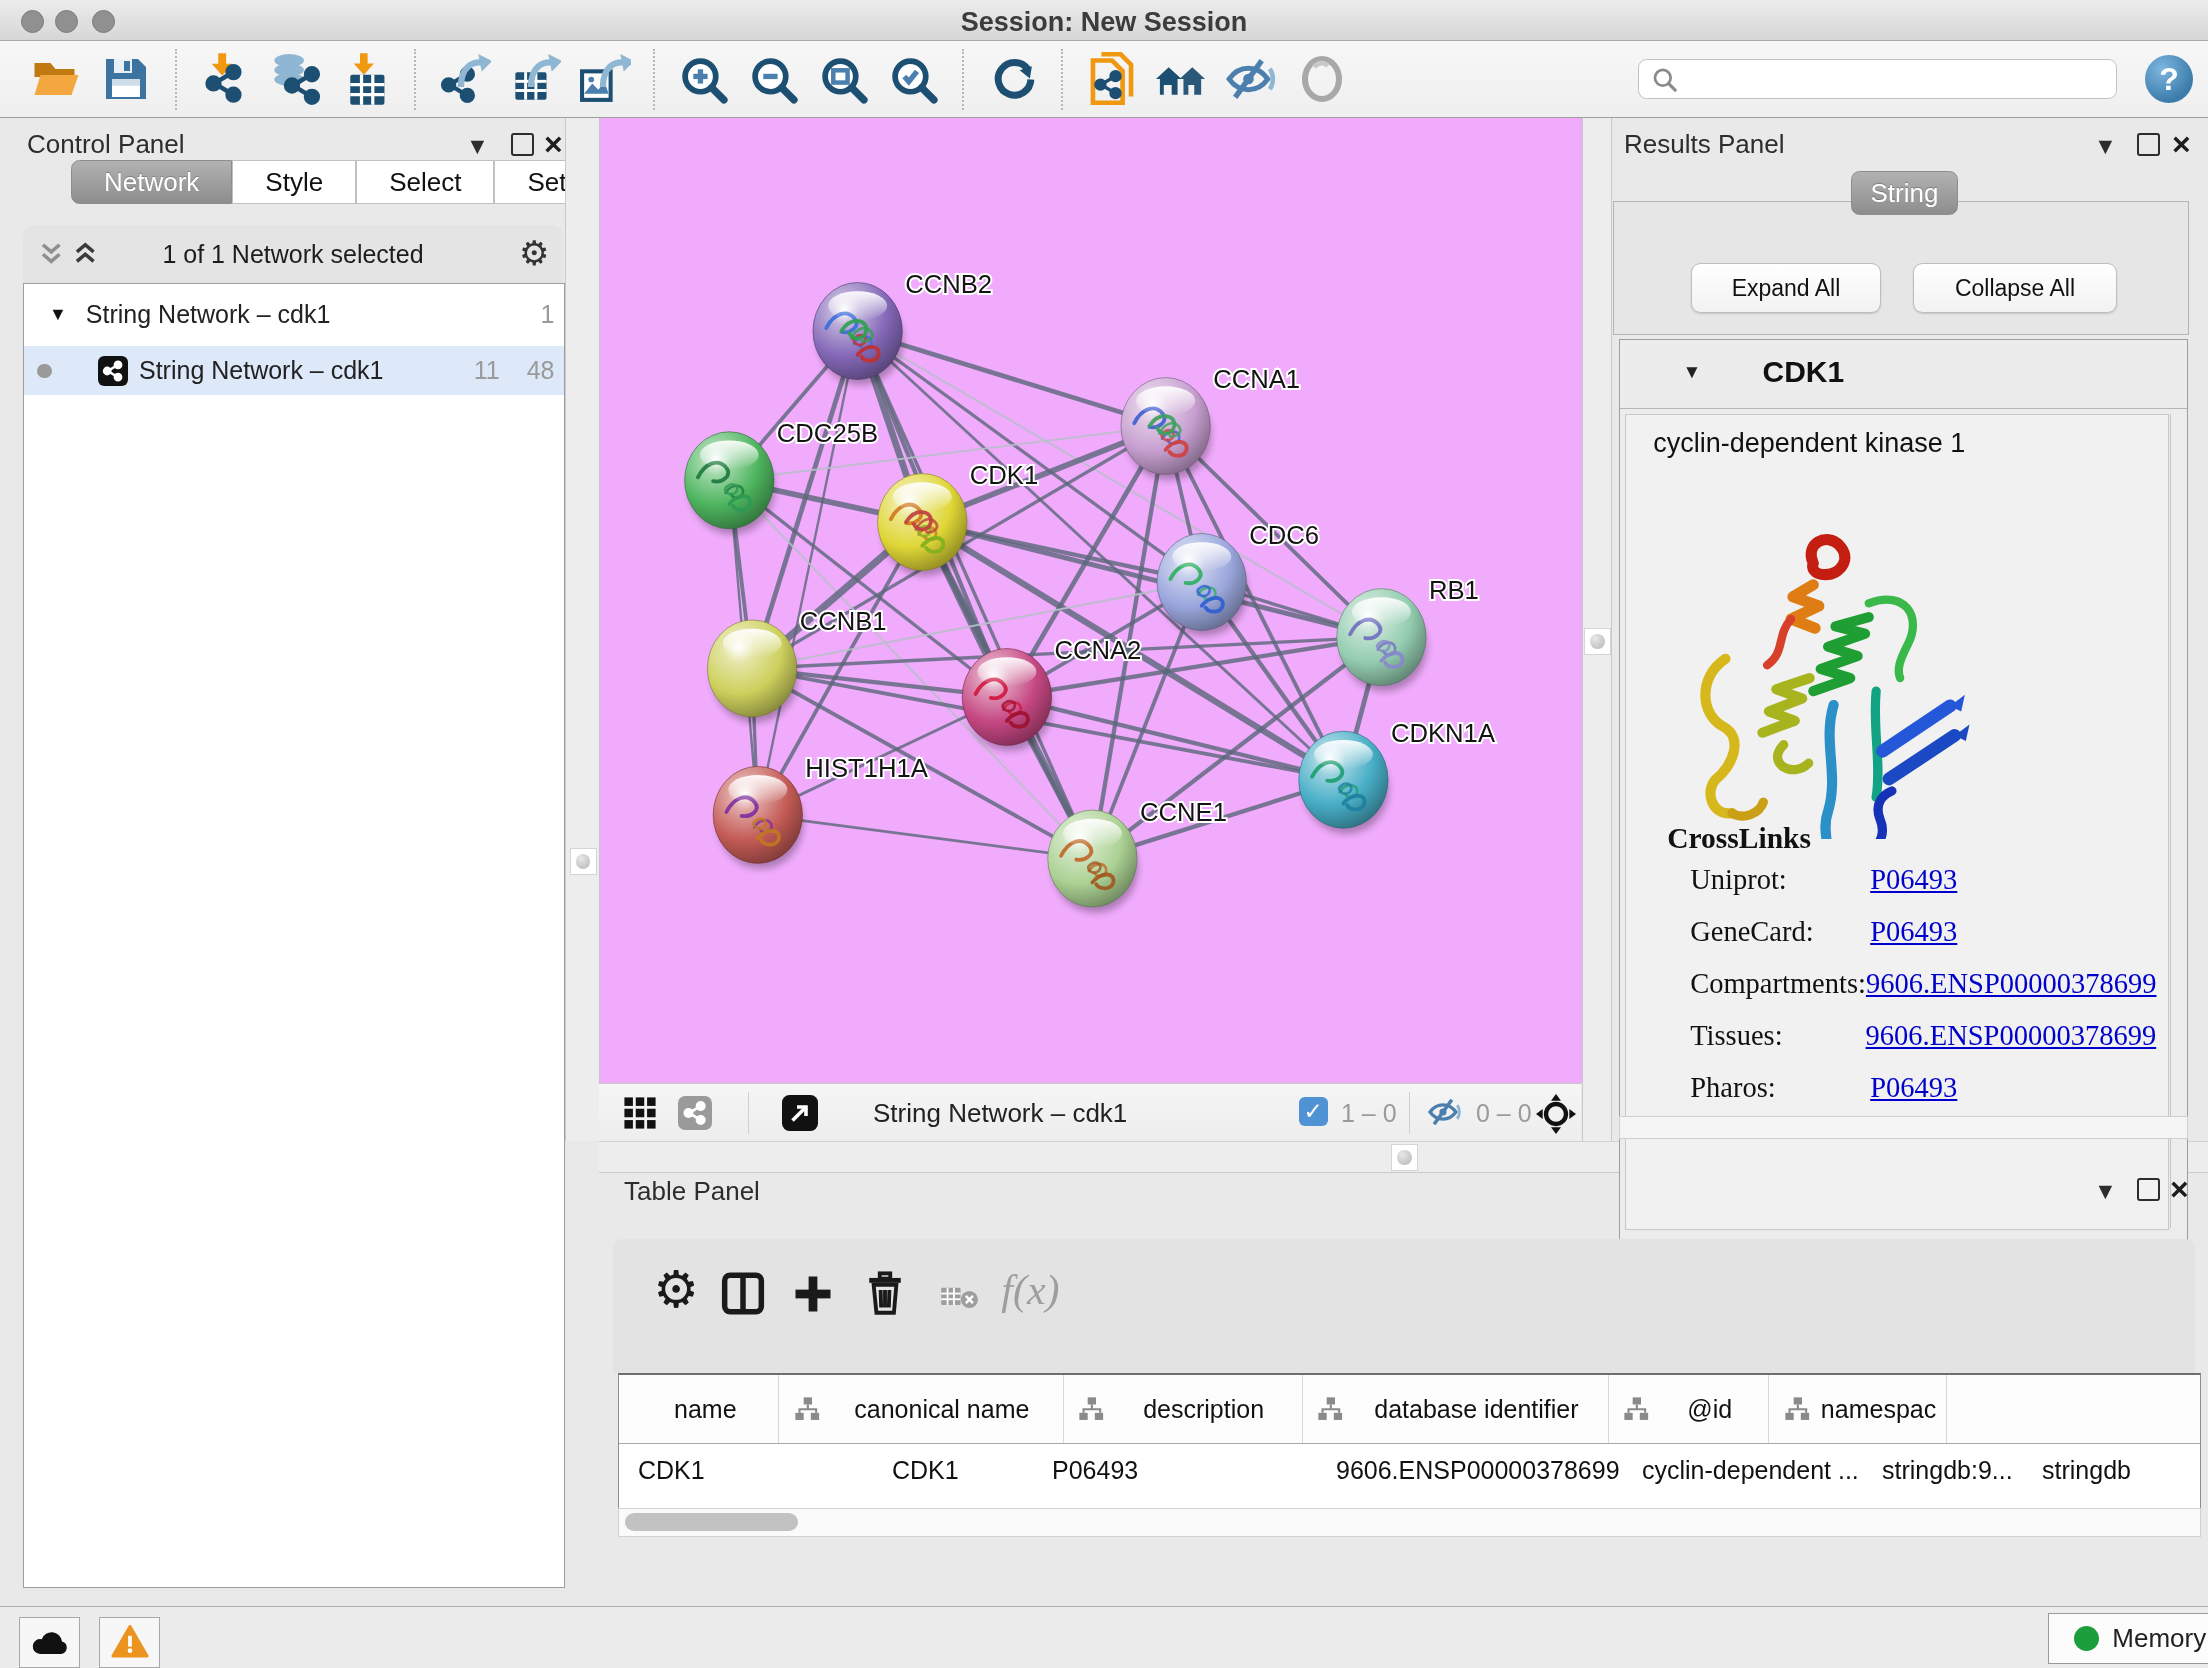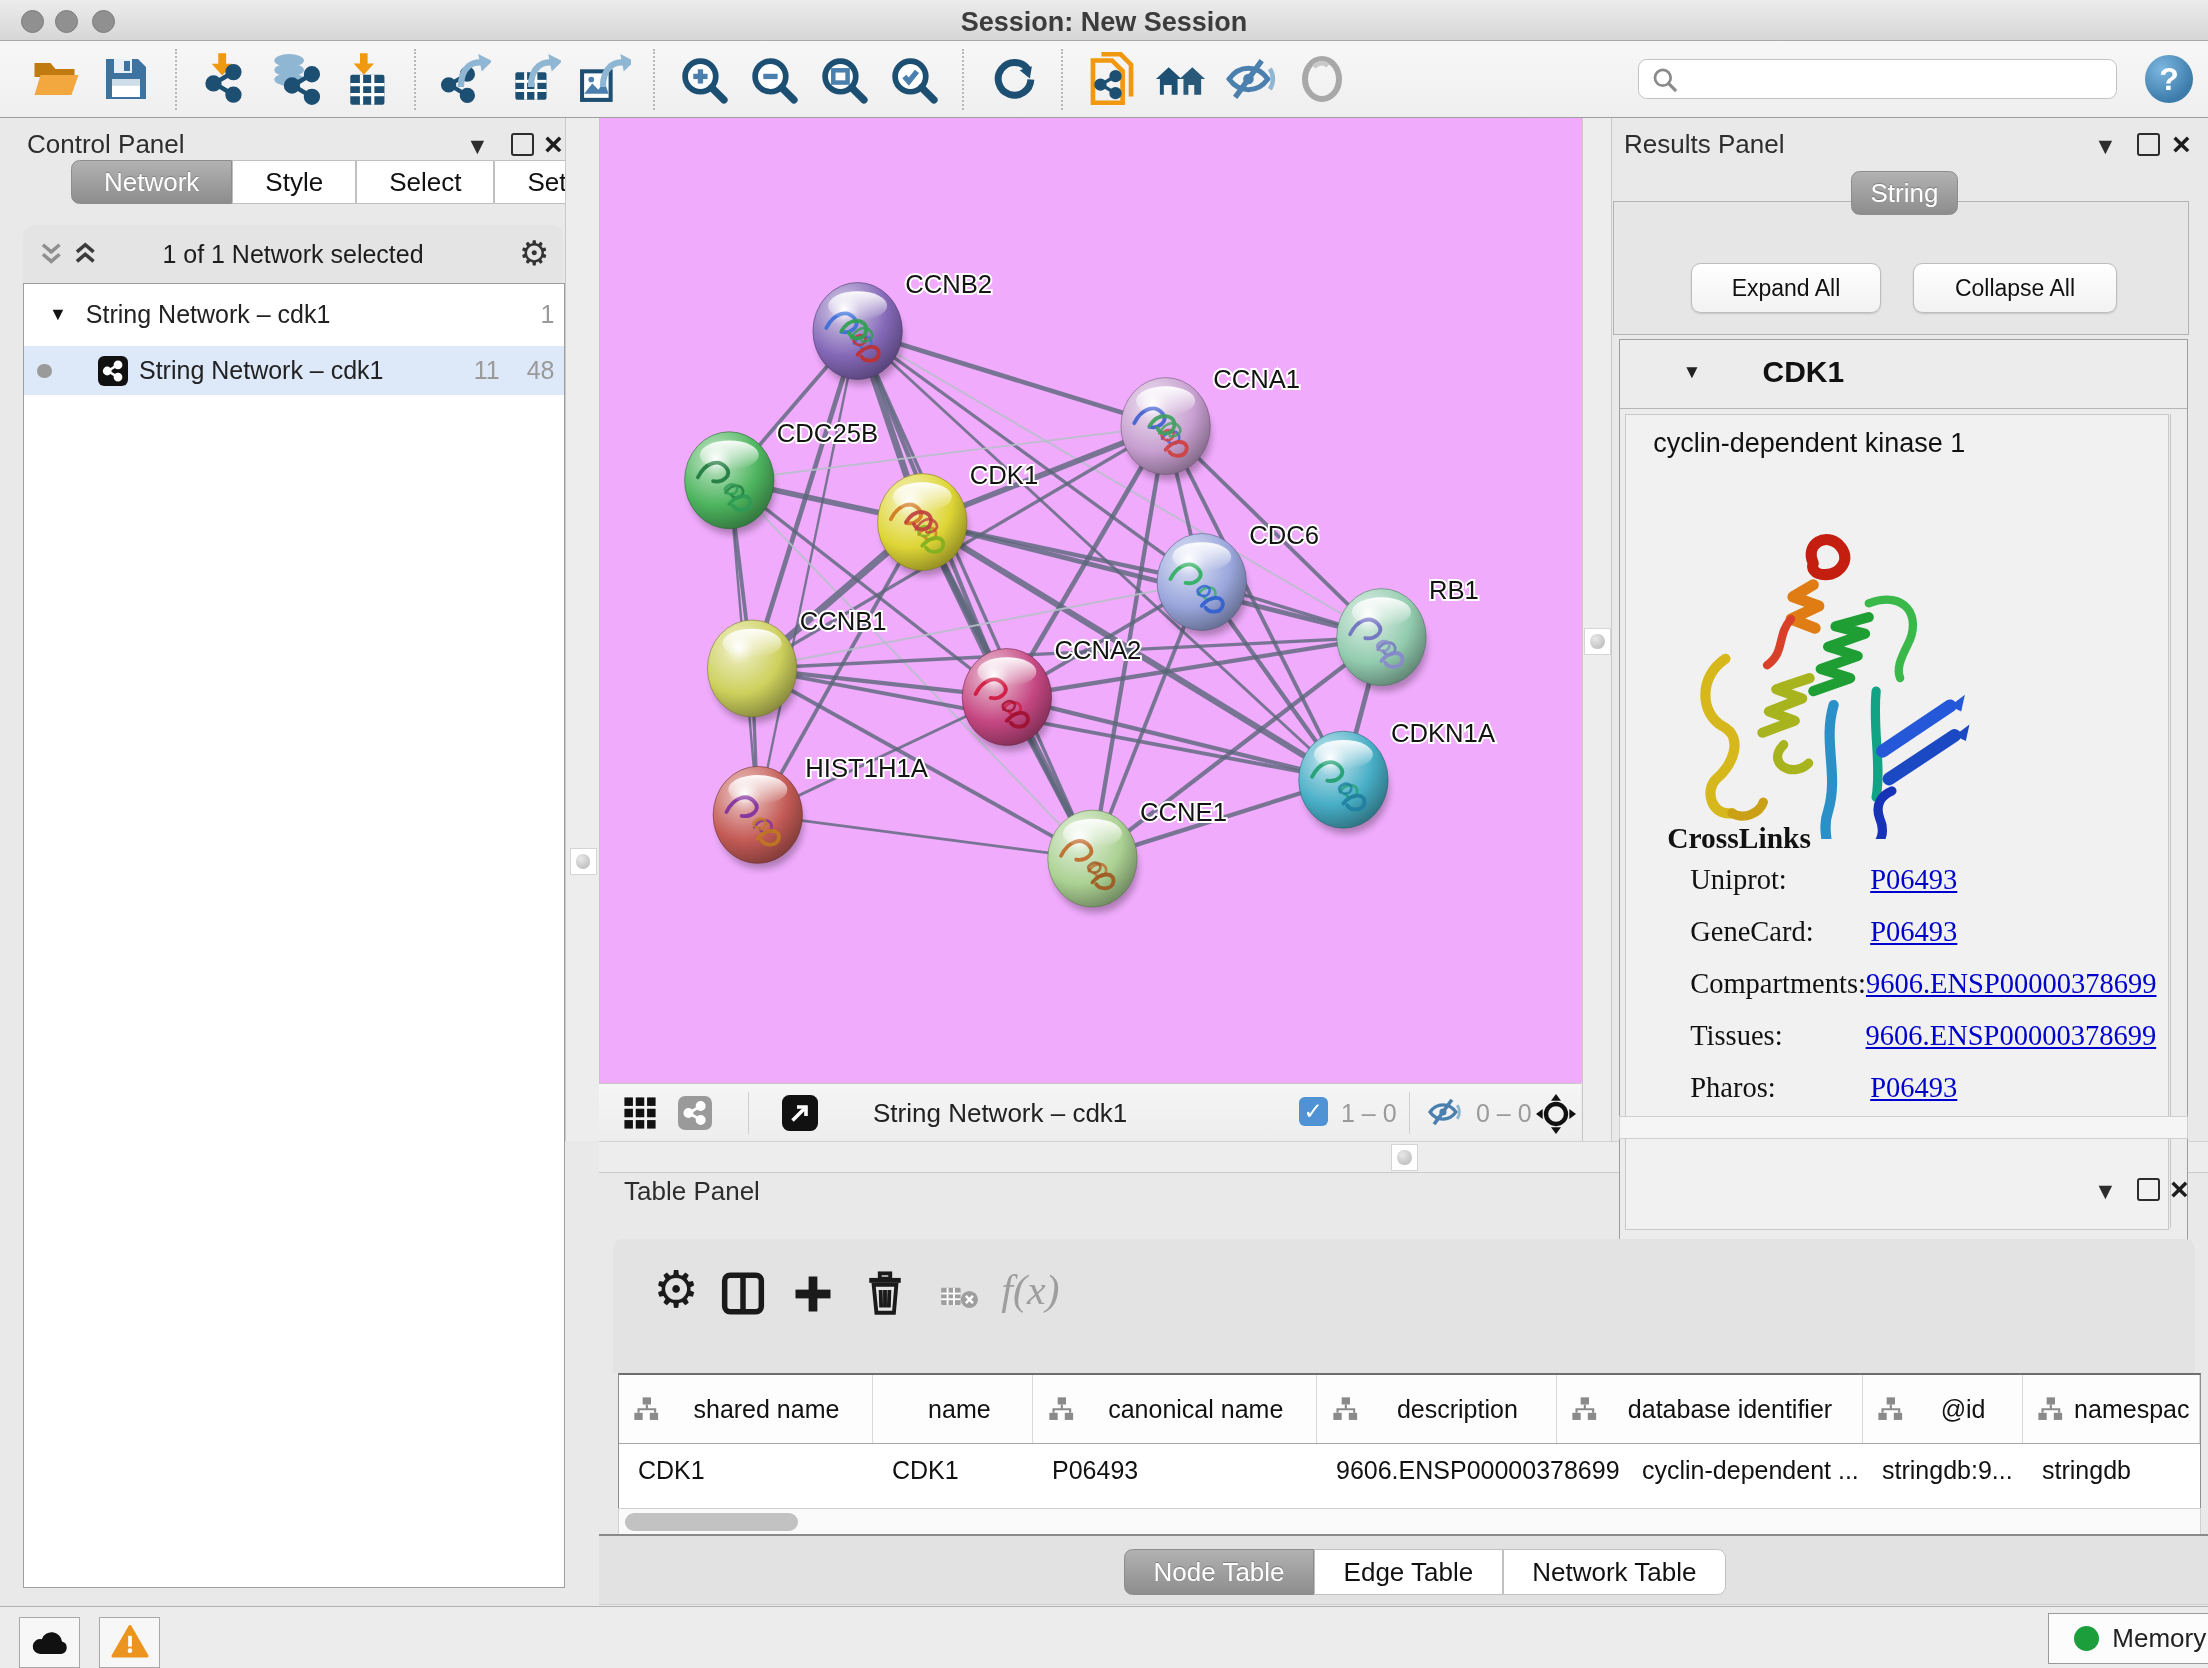--- a/index.html
+++ b/index.html
@@ -892,33 +892,20 @@
             <line x1="20.5" y1="10.5" x2="25.5" y2="15.5"></line>
             <line x1="25.5" y1="10.5" x2="20.5" y2="15.5"></line>
           </g>
         </svg>
       </span>
     <span class="abs serif" style="left:388px;top:27px;font-size:42px;font-style:italic;color:#9e9e9e;">f(x)</span>
   </div>
 
   <div class="abs tbl" style="left:19px;top:201px;width:1581px;height:133px;">
     <div class="thead" id="tbl-head">
-        <div class="th" style="width: 240px; padding-left: 13.3px;">
-          <span class="ic" style="width: 28.5px; height: 28.5px; color: rgb(138, 138, 138); flex: 0 0 auto;">
-            <svg viewBox="0 0 24 24" fill="currentColor">
-              <rect x="9" y="2" width="7" height="6"></rect>
-              <rect x="2" y="15" width="7" height="6"></rect>
-              <rect x="15" y="15" width="7" height="6"></rect>
-              <g stroke="currentColor" stroke-width="1.8" fill="none">
-                <path d="M12.5 8v4M5.5 15v-3h14v3"></path>
-              </g>
-            </svg>
-          </span>
-          <span style="margin: 0px auto;">shared name</span>
-        </div>
         <div class="th" style="width: 146px; padding-left: 13.3px;">
           <span style="margin: 0px auto;">name</span>
         </div>
         <div class="th" style="width: 270px; padding-left: 13.3px;">
           <span class="ic" style="width: 28.5px; height: 28.5px; color: rgb(138, 138, 138); flex: 0 0 auto;">
             <svg viewBox="0 0 24 24" fill="currentColor">
               <rect x="9" y="2" width="7" height="6"></rect>
               <rect x="2" y="15" width="7" height="6"></rect>
               <rect x="15" y="15" width="7" height="6"></rect>
               <g stroke="currentColor" stroke-width="1.8" fill="none">
@@ -990,27 +977,20 @@
           <div class="td" style="width: 221px; padding-left: 19px;">cyclin-dependent ...</div>
           <div class="td" style="width: 141px; padding-left: 19px;">stringdb:9...</div>
           <div class="td" style="width: 158px; padding-left: 19px;">stringdb</div>
         </div>
       </div>
   </div>
   <div class="abs" style="left:19px;top:334px;width:1581px;height:28.5px;background:#fff;border-left:1.9px solid #8e8e8e;border-right:1.9px solid #8e8e8e;"></div>
   <div class="abs hscroll" style="left:19px;top:336px;width:1581px;height:27px;">
     <div class="hthumb abs" style="left:5.7px;top:3.8px;width:173px;height:18px;"></div>
   </div>
-  <div class="abs tabstrip" style="left:0;top:362px;width:1609px;height:68px;">
-    <div class="abs" id="tp-tabs" style="left:525px;top:13.3px;display:flex;">
-        <div class="pill sel first" style="padding: 0px 28.5px; height: 44px;">Node Table</div>
-        <div class="pill" style="padding: 0px 28.5px; height: 44px;">Edge Table</div>
-        <div class="pill last" style="padding: 0px 28.5px; height: 44px;">Network Table</div>
-      </div>
-  </div>
 </div>
 
 <div class="abs statusbar">
   <div class="stbtn abs" style="left:19px;top:9.5px;">
     <span class="ic" style="width:40px;height:30px;color:#111;">
         <svg viewBox="0 0 26 20" fill="currentColor">
           <path d="M6.5 18a5 5 0 1 1 1-9.9A7 7 0 0 1 21 9.6 4.3 4.3 0 0 1 20.5 18z"></path>
         </svg>
       </span>
   </div>

